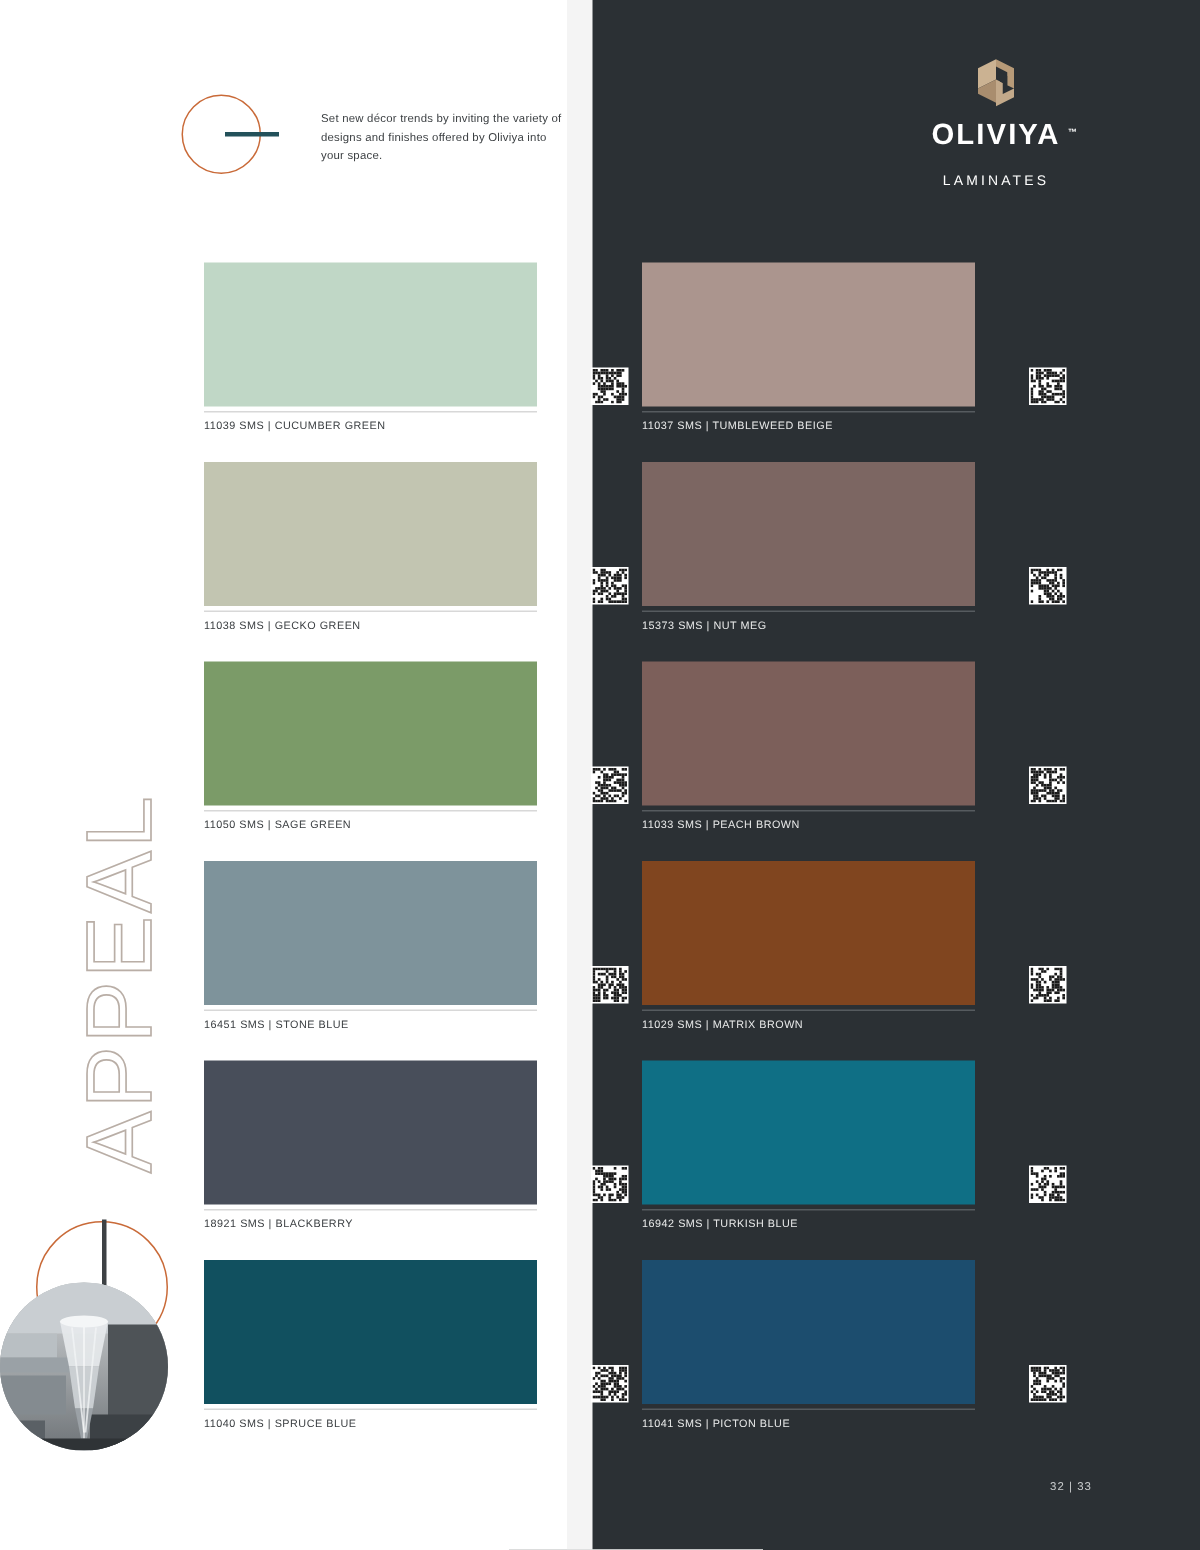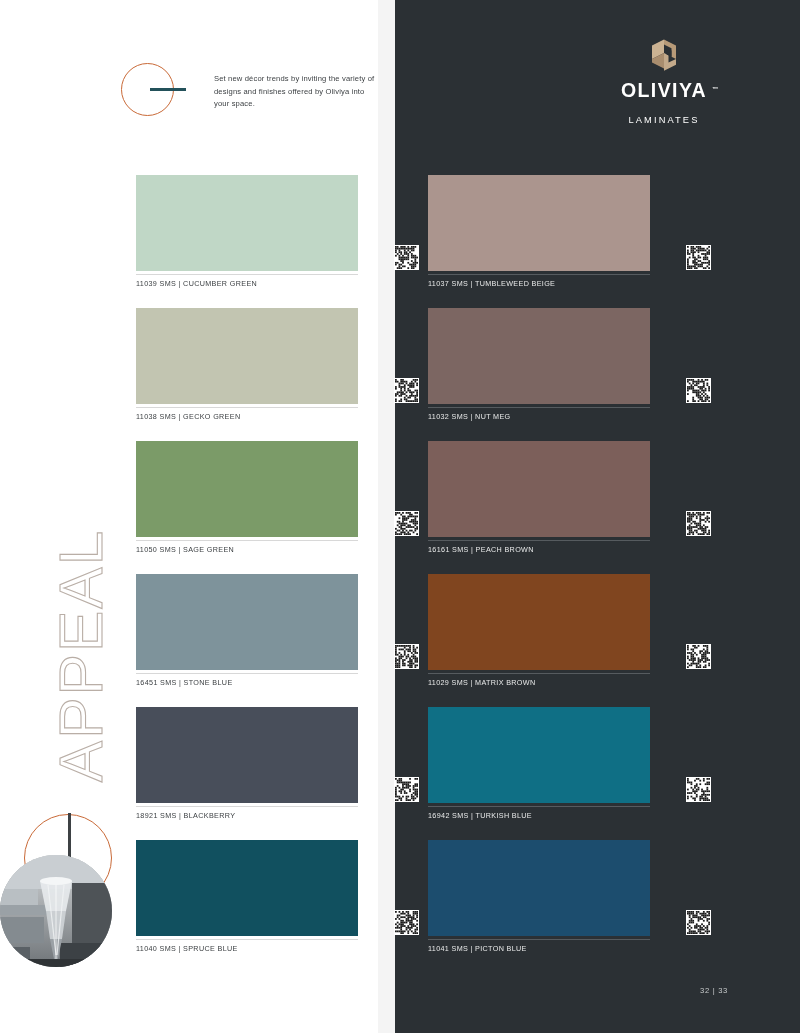--- a/index.html
+++ b/index.html
@@ -1030,21 +1030,21 @@
             <rect x="0.00" y="21.23" width="1.77" height="1.77" fill="#1a1a1a"></rect>
             <rect x="5.31" y="21.23" width="1.77" height="1.77" fill="#1a1a1a"></rect>
             <rect x="7.08" y="21.23" width="1.77" height="1.77" fill="#1a1a1a"></rect>
             <rect x="10.62" y="21.23" width="1.77" height="1.77" fill="#1a1a1a"></rect>
             <rect x="14.15" y="21.23" width="1.77" height="1.77" fill="#1a1a1a"></rect>
             <rect x="15.92" y="21.23" width="1.77" height="1.77" fill="#1a1a1a"></rect>
             <rect x="17.69" y="21.23" width="1.77" height="1.77" fill="#1a1a1a"></rect>
             <rect x="21.23" y="21.23" width="1.77" height="1.77" fill="#1a1a1a"></rect>
           </svg></div>
         <div class="swatch-rule"></div>
-        <div class="swatch-label">11032 SMS | NUT MEG</div>
+        <div class="swatch-label">15373 SMS | NUT MEG</div>
       </div>
       <div class="swatch-item">
         <div class="swatch-chip" style="background: rgb(124, 95, 90);"></div>
         <div class="swatch-qr"><svg width="23" height="23" viewBox="0 0 23 23">
             <rect width="23" height="23" fill="#ffffff"></rect>
             <rect x="0.00" y="0.00" width="1.77" height="1.77" fill="#1a1a1a"></rect>
             <rect x="1.77" y="0.00" width="1.77" height="1.77" fill="#1a1a1a"></rect>
             <rect x="5.31" y="0.00" width="1.77" height="1.77" fill="#1a1a1a"></rect>
             <rect x="8.85" y="0.00" width="1.77" height="1.77" fill="#1a1a1a"></rect>
             <rect x="10.62" y="0.00" width="1.77" height="1.77" fill="#1a1a1a"></rect>
@@ -1136,21 +1136,21 @@
             <rect x="1.77" y="21.23" width="1.77" height="1.77" fill="#1a1a1a"></rect>
             <rect x="5.31" y="21.23" width="1.77" height="1.77" fill="#1a1a1a"></rect>
             <rect x="10.62" y="21.23" width="1.77" height="1.77" fill="#1a1a1a"></rect>
             <rect x="12.38" y="21.23" width="1.77" height="1.77" fill="#1a1a1a"></rect>
             <rect x="14.15" y="21.23" width="1.77" height="1.77" fill="#1a1a1a"></rect>
             <rect x="15.92" y="21.23" width="1.77" height="1.77" fill="#1a1a1a"></rect>
             <rect x="19.46" y="21.23" width="1.77" height="1.77" fill="#1a1a1a"></rect>
             <rect x="21.23" y="21.23" width="1.77" height="1.77" fill="#1a1a1a"></rect>
           </svg></div>
         <div class="swatch-rule"></div>
-        <div class="swatch-label">16161 SMS | PEACH BROWN</div>
+        <div class="swatch-label">11033 SMS | PEACH BROWN</div>
       </div>
       <div class="swatch-item">
         <div class="swatch-chip" style="background: rgb(128, 69, 31);"></div>
         <div class="swatch-qr"><svg width="23" height="23" viewBox="0 0 23 23">
             <rect width="23" height="23" fill="#ffffff"></rect>
             <rect x="0.00" y="0.00" width="1.77" height="1.77" fill="#1a1a1a"></rect>
             <rect x="5.31" y="0.00" width="1.77" height="1.77" fill="#1a1a1a"></rect>
             <rect x="7.08" y="0.00" width="1.77" height="1.77" fill="#1a1a1a"></rect>
             <rect x="10.62" y="0.00" width="1.77" height="1.77" fill="#1a1a1a"></rect>
             <rect x="15.92" y="0.00" width="1.77" height="1.77" fill="#1a1a1a"></rect>

